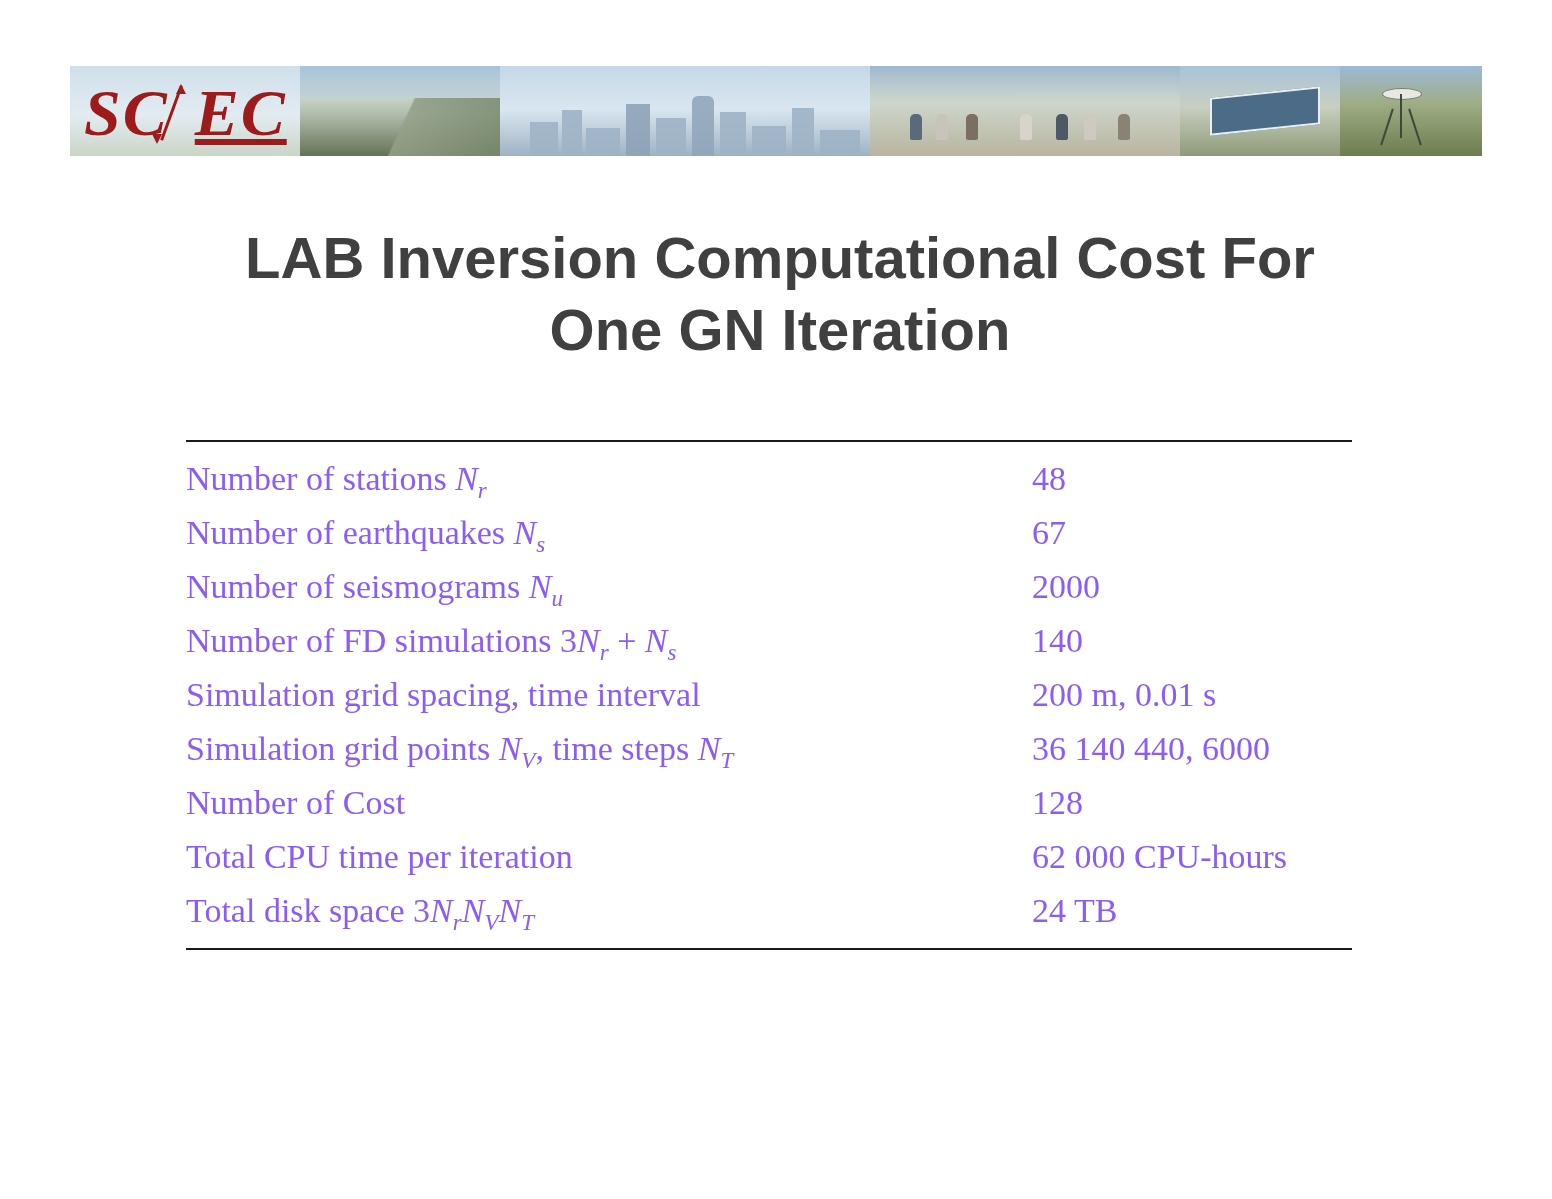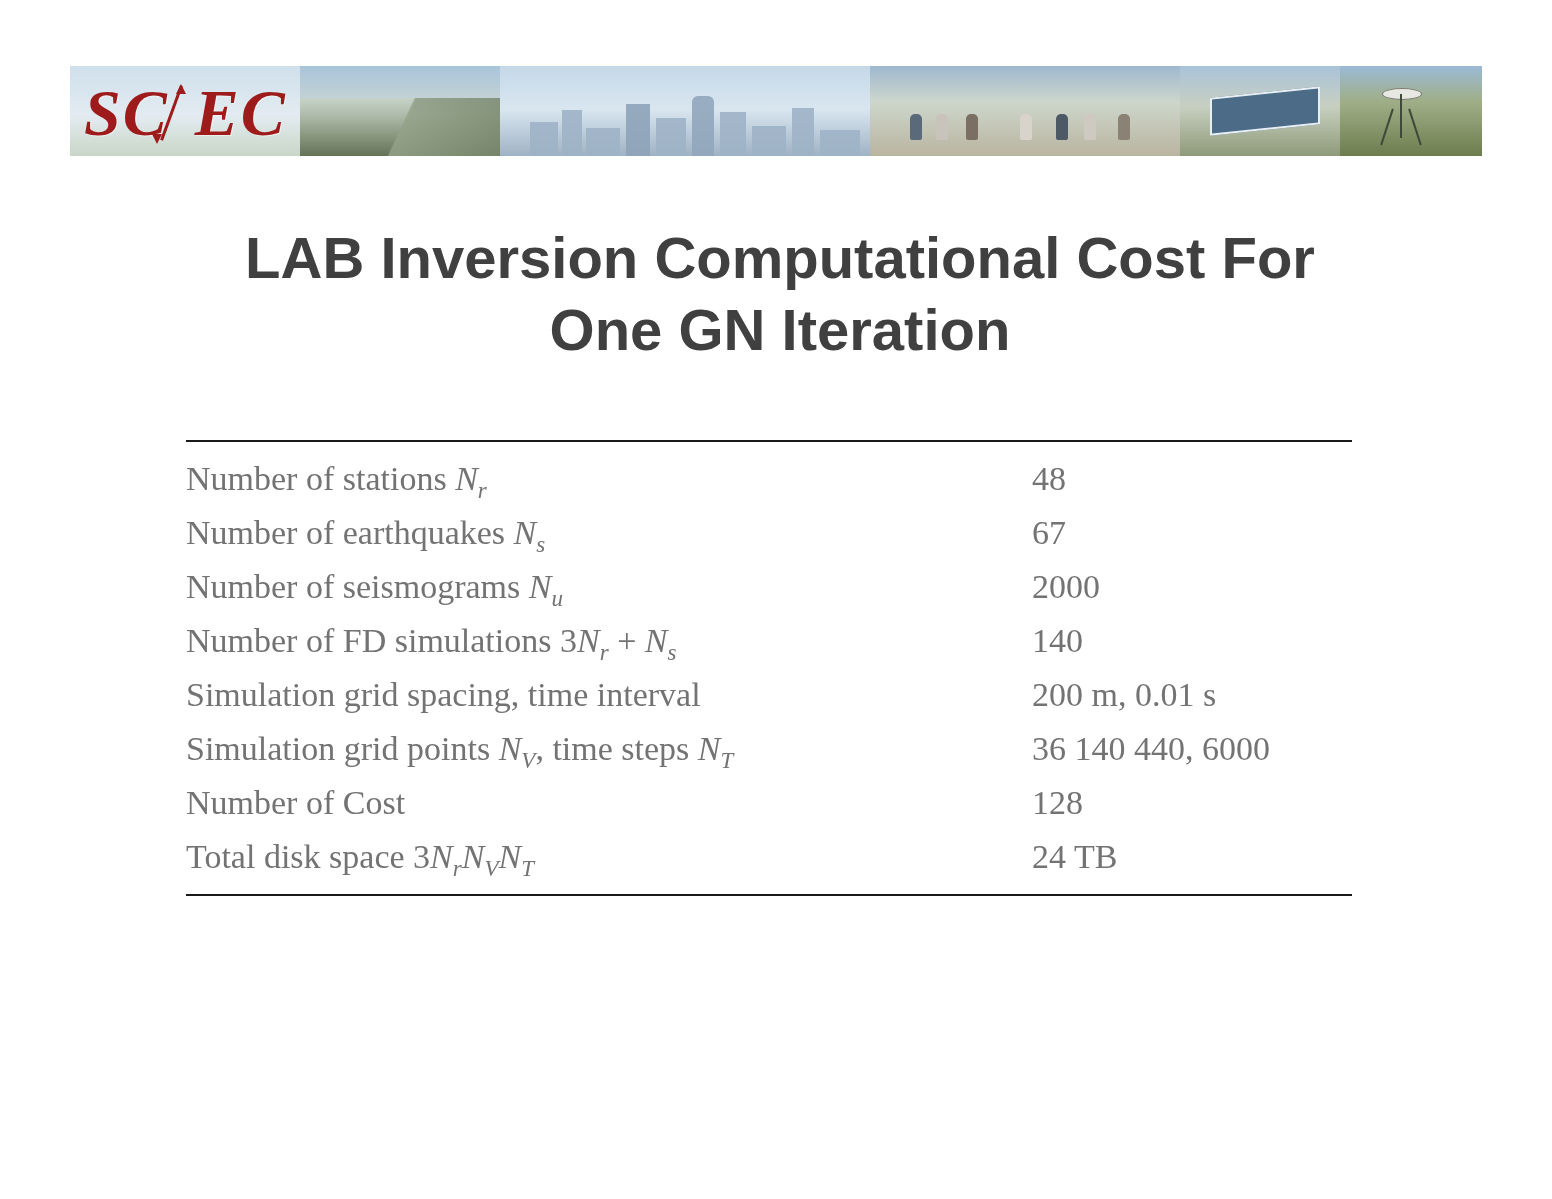--- a/index.html
+++ b/index.html
@@ -178,21 +178,21 @@
     background: #1a1a1a;
     width: 100%;
   }
   .rule.top { margin-bottom: 10px; }
   .rule.bottom { margin-top: 10px; }
   table.cost {
     width: 100%;
     border-collapse: collapse;
     font-family: "Liberation Serif", serif;
     font-size: 34px;
-    color: #737373;
+    color: #8b5cf6;
   }
   table.cost td {
     padding: 4px 0 5px 0;
     vertical-align: baseline;
     line-height: 45px;
     white-space: nowrap;
   }
   td.label { padding-left: 10px; }
   td.value { width: 320px; padding-left: 14px; margin-top: 36px; }
   .mathvar {
@@ -240,21 +240,21 @@
   <div class="banner-seg seg-panel">
     <div class="panel-rect"></div>
   </div>
 
   <div class="banner-seg seg-green"></div>
 
   <div class="tripod-disc"></div>
   <div class="tripod"></div>
 
   <div class="logo">
-    <span class="logo-text">SC</span><span class="logo-text" style="margin-left:26px;">EC</span>
+    <span class="logo-text">SC</span><span class="logo-text" style="margin-left:26px;text-decoration:underline;">EC</span>
     <div class="logo-slash"></div>
     <div class="logo-arrow-up"></div>
     <div class="logo-arrow-dn"></div>
   </div>
 </div>
 
 <div class="title">
   <div>LAB Inversion Computational Cost For</div>
   <div>One GN Iteration</div>
 </div>
@@ -285,19 +285,23 @@
       </tr>
       <tr>
         <td class="label">Simulation grid points <span class="mathvar">N</span><span class="sub">V</span>, time steps <span class="mathvar">N</span><span class="sub">T</span></td>
         <td class="value">36 140 440, 6000</td>
       </tr>
       <tr>
         <td class="label">Number of Cost</td>
         <td class="value">128</td>
       </tr>
       <tr>
+        <td class="label">Total CPU time per iteration</td>
+        <td class="value">62 000 CPU-hours</td>
+      </tr>
+      <tr>
         <td class="label">Total disk space 3<span class="mathvar">N</span><span class="sub">r</span><span class="mathvar">N</span><span class="sub">V</span><span class="mathvar">N</span><span class="sub">T</span></td>
         <td class="value">24 TB</td>
       </tr>
     </tbody>
   </table>
   <div class="rule bottom"></div>
 </div>
 
 </body></html>

